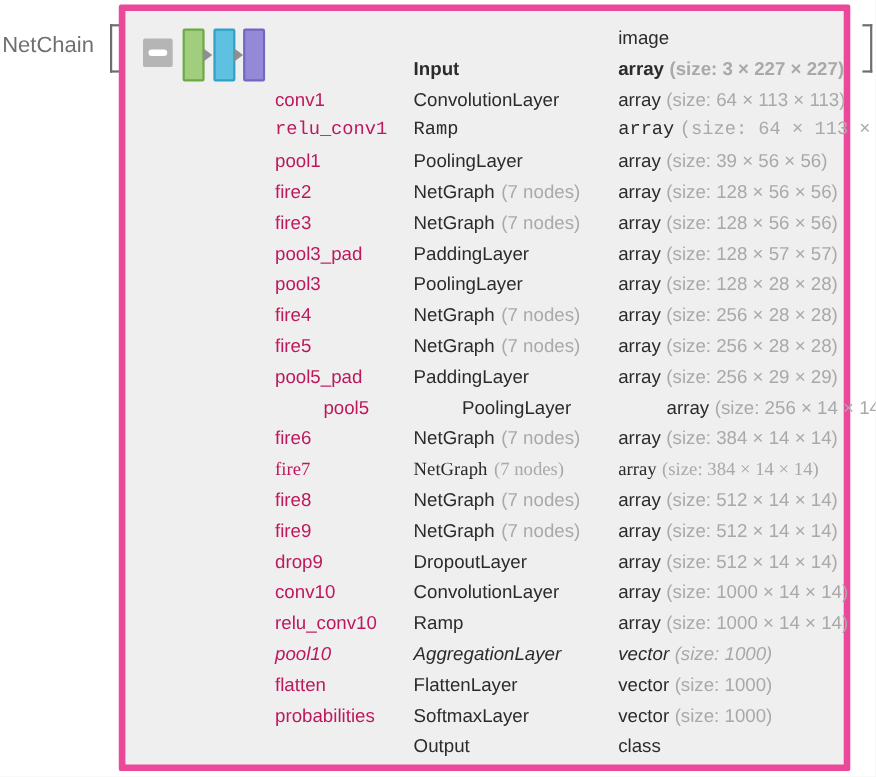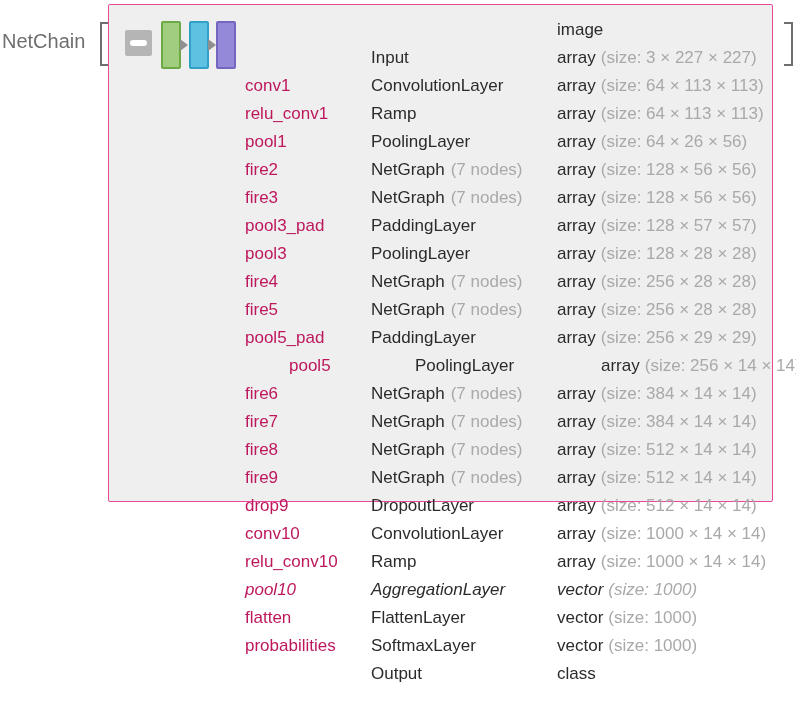--- a/index.html
+++ b/index.html
@@ -19,22 +19,22 @@
     border-top:2px solid #6e6e6e;
     border-bottom:2px solid #6e6e6e;
   }
   .bracket.close{
     left:784px;
     border-right:2px solid #6e6e6e;
     border-top:2px solid #6e6e6e;
     border-bottom:2px solid #6e6e6e;
   }
   .panel{
-    position:absolute;left:108px;top:4px;width:665px;height:498px;
-    background:#efeff0;border:1px solid #ec4899;border-radius:2px;
+    position:absolute;left:108px;top:4px;width:665px;height:697px;
+    background:#efeff0;border:6px solid #ec4899;border-radius:2px;
     box-sizing:border-box;
   }
   
   .minus-btn{
     position:absolute;left:16px;top:25px;width:27px;height:26px;
     background:#b5b5b5;border-radius:2px;cursor:pointer;
   }
   .minus-bar{
     position:absolute;left:5px;top:10px;width:17px;height:6px;
     background:#ffffff;border-radius:3px;
@@ -84,57 +84,57 @@
   <div class="row" style="top: 0px;">
     <span class="c name"></span>
     <span class="c type">
       <span class="type-main"></span><span class="type-note"></span>
     </span>
     <span class="c val">
       <span class="val-main">image</span><span class="val-note"></span>
     </span>
   </div>
 
-  <div class="row" style="top: 28px;">
+  <div class="row" style="top: 28px; font-weight: bold;">
     <span class="c name"></span>
     <span class="c type">
       <span class="type-main">Input</span><span class="type-note"></span>
     </span>
     <span class="c val">
       <span class="val-main">array</span><span class="val-note">(size: 3 × 227 × 227)</span>
     </span>
   </div>
 
   <div class="row" style="top: 56px;">
     <span class="c name">conv1</span>
     <span class="c type">
       <span class="type-main">ConvolutionLayer</span><span class="type-note"></span>
     </span>
     <span class="c val">
       <span class="val-main">array</span><span class="val-note">(size: 64 × 113 × 113)</span>
     </span>
   </div>
 
-  <div class="row" style="top: 84px;">
+  <div class="row" style="top: 84px; font-family: Liberation Mono, monospace;">
     <span class="c name">relu_conv1</span>
     <span class="c type">
       <span class="type-main">Ramp</span><span class="type-note"></span>
     </span>
     <span class="c val">
       <span class="val-main">array</span><span class="val-note">(size: 64 × 113 × 113)</span>
     </span>
   </div>
 
   <div class="row" style="top: 112px;">
     <span class="c name">pool1</span>
     <span class="c type">
       <span class="type-main">PoolingLayer</span><span class="type-note"></span>
     </span>
     <span class="c val">
-      <span class="val-main">array</span><span class="val-note">(size: 64 × 26 × 56)</span>
+      <span class="val-main">array</span><span class="val-note">(size: 39 × 56 × 56)</span>
     </span>
   </div>
 
   <div class="row" style="top: 140px;">
     <span class="c name">fire2</span>
     <span class="c type">
       <span class="type-main">NetGraph</span><span class="type-note">(7 nodes)</span>
     </span>
     <span class="c val">
       <span class="val-main">array</span><span class="val-note">(size: 128 × 56 × 56)</span>
@@ -214,21 +214,21 @@
   <div class="row" style="top: 364px;">
     <span class="c name">fire6</span>
     <span class="c type">
       <span class="type-main">NetGraph</span><span class="type-note">(7 nodes)</span>
     </span>
     <span class="c val">
       <span class="val-main">array</span><span class="val-note">(size: 384 × 14 × 14)</span>
     </span>
   </div>
 
-  <div class="row" style="top: 392px;">
+  <div class="row" style="top: 392px; font-family: Liberation Serif, serif;">
     <span class="c name">fire7</span>
     <span class="c type">
       <span class="type-main">NetGraph</span><span class="type-note">(7 nodes)</span>
     </span>
     <span class="c val">
       <span class="val-main">array</span><span class="val-note">(size: 384 × 14 × 14)</span>
     </span>
   </div>
 
   <div class="row" style="top: 420px;">

